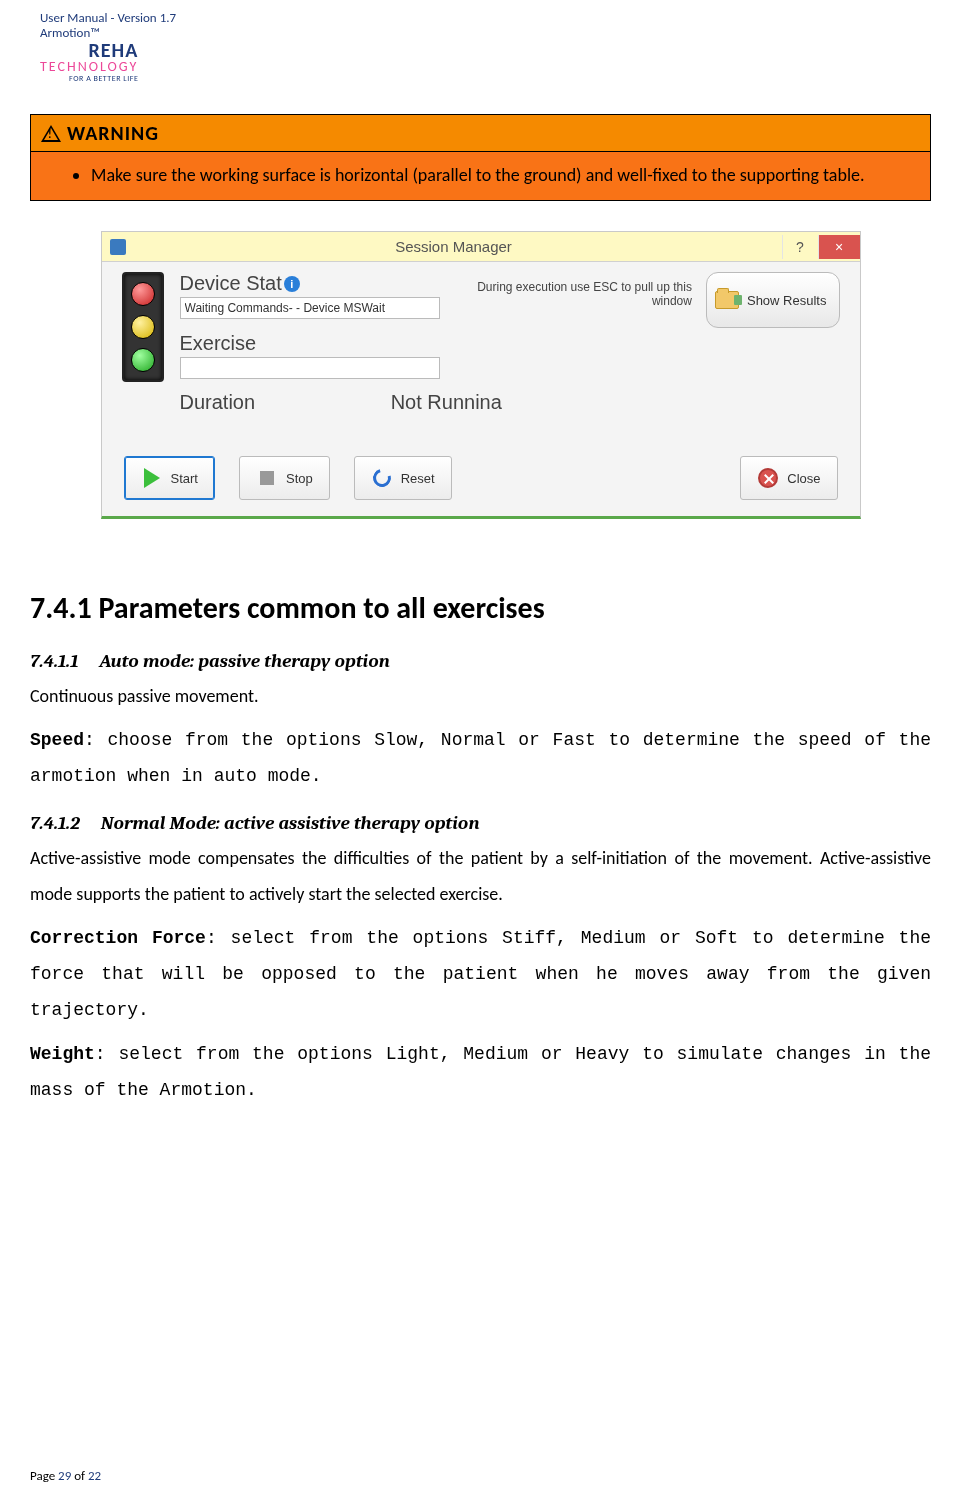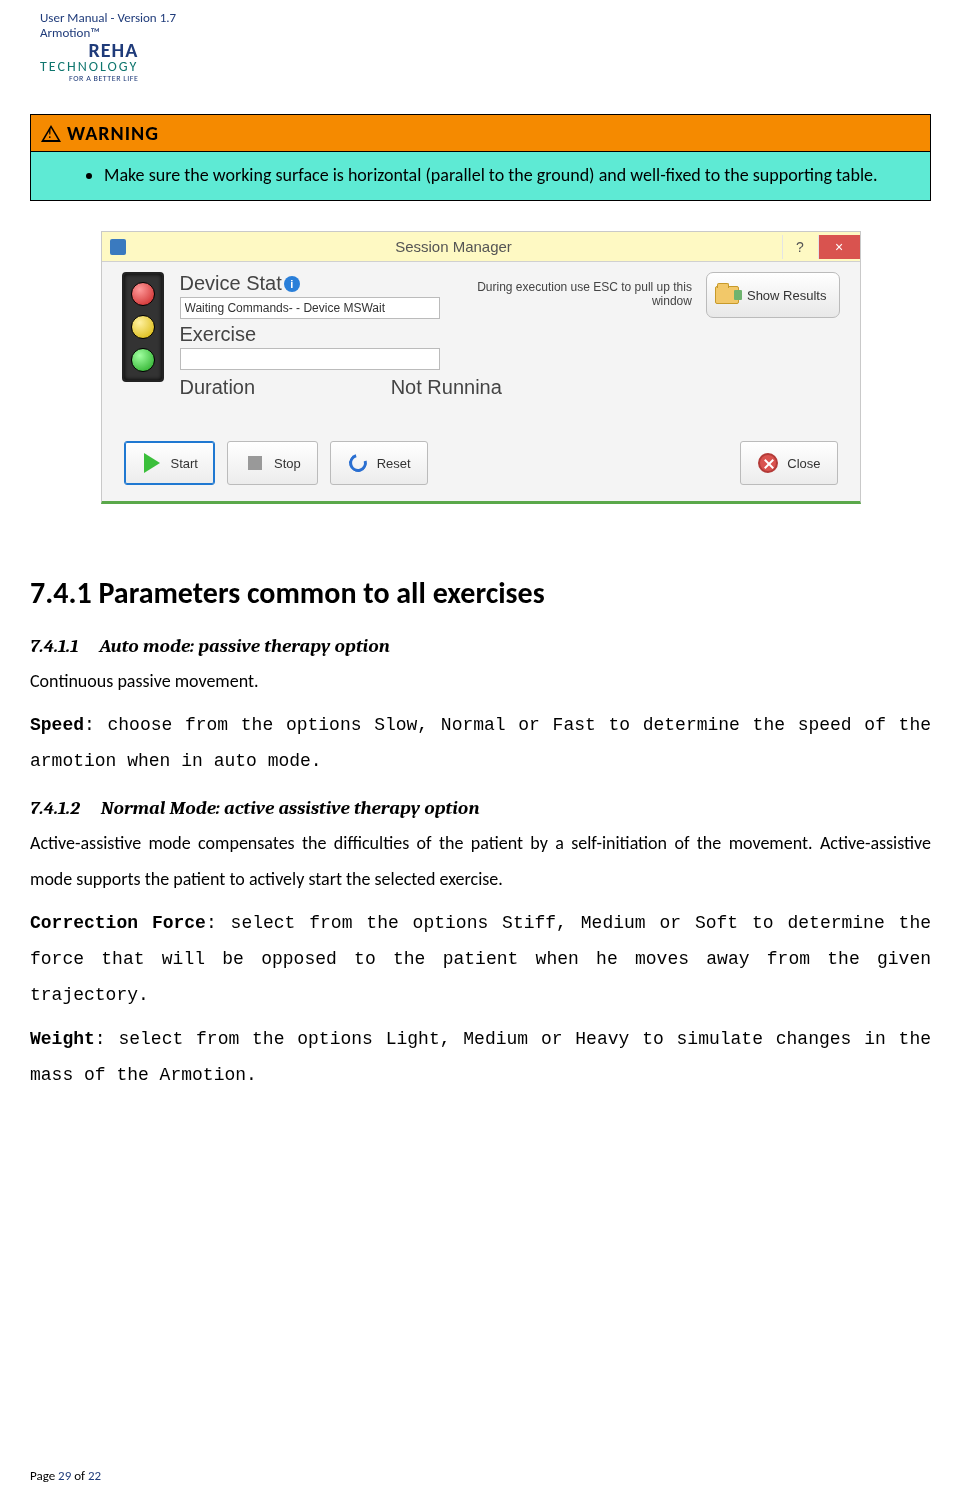--- a/index.html
+++ b/index.html
@@ -22,21 +22,21 @@
     padding: 0 10px;
     flex-direction: column;
   }
   .hdr-left { flex:1; text-align:left; }
   .hdr-center { flex:1; text-align:center; }
   .hdr-right { flex:1; text-align:right; }
   .logo {
     display:inline-block; text-align:right; line-height:1;
   }
   .logo .l1 { font-size:20px; font-weight:bold; color:#1f3b7a; letter-spacing:1px; }
-  .logo .l2 { font-size:14px; color:#0f766e; letter-spacing:2px; }
+  .logo .l2 { font-size:14px; color:#ec4899; letter-spacing:2px; }
   .logo .l3 { font-size:8px; color:#1f3b7a; letter-spacing:0.5px; }
 
   .warning-box {
     border: 1px solid #000;
     margin: 30px 0 20px 0;
   }
   .warning-head {
     background: #f58a00;
     padding: 6px 10px;
     border-bottom: 1px solid #000;
@@ -56,22 +56,22 @@
     width:0;height:0;
     border-left:7px solid transparent;
     border-right:7px solid transparent;
     border-bottom:12px solid #f58a00;
   }
   .warn-tri .bang {
     position:absolute; left:-3px; top:3px; color:#000; font-weight:bold; font-size:11px; z-index:2;
   }
   .warn-label { font-weight:bold; font-size:20px; letter-spacing:1px; }
   .warning-body {
-    background: #5eead4;
-    padding: 12px 20px 14px 33px;
+    background: #f97316;
+    padding: 12px 20px 14px 20px;
     font-size: 18px;
   }
   .warning-body ul { list-style: disc; padding-left: 40px; }
 
   .screenshot {
     width: 760px;
     margin: 30px auto 0 auto;
     border: 1px solid #c9c9c9;
     border-bottom: 3px solid #5aa84a;
     background: #f0f0f0;
@@ -107,47 +107,47 @@
   .ss-info-icon {
     width:16px;height:16px;border-radius:50%;background:#2a7fd9;color:#fff;
     font-size:11px;font-weight:bold;display:inline-flex;align-items:center;justify-content:center;
     margin-left:2px;
   }
   .ss-input {
     width: 260px; height:22px; background:#fff; border:1px solid #bbb;
     font-size:12px; padding:0 4px; color:#333; margin-top:2px;
   }
   .ss-hint { font-size:12px; color:#444; margin-left:8px; margin-top:8px;text-align:right; }
-  .ss-dur-row { font-size:20px; color:#444; margin-top:6px; margin-bottom:4px; }
+  .ss-dur-row { font-size:20px; color:#444; margin-top:12px; margin-bottom:4px; }
   .ss-dur-row .nr { margin-left:130px; }
   .ss-side-btn {
     margin-left:14px;
-    width: 140px; height:46px;
+    width: 140px; height:56px;
     background: linear-gradient(#fff,#e8e8e8);
-    border:1px solid #bbb; border-radius:7px;
+    border:1px solid #bbb; border-radius:12px;
     display:flex; align-items:center; padding:0 8px;
     font-size:13px; color:#333;
   }
   .folder-ico {
     width:24px;height:18px;background:#f2c869;border:1px solid #c79a2a;
     border-radius:2px; position:relative; margin-right:8px;
   }
   .folder-ico::before{
     content:"";position:absolute;top:-4px;left:1px;width:10px;height:4px;
     background:#f2c869;border:1px solid #c79a2a;border-bottom:none;border-radius:2px 2px 0 0;
   }
   .folder-ico::after{
     content:"";position:absolute;right:-4px;top:3px;width:8px;height:10px;
     background:#6eb36e;border-radius:1px;
   }
   .ss-btn-bar {
     display:flex; justify-content:space-between; align-items:center;
     padding: 24px 22px 16px 22px; background:#f4f4f4;
   }
-  .ss-btn-group-left { display:flex; gap:12px; }
+  .ss-btn-group-left { display:flex; gap:24px; }
   .ss-btn {
     background: linear-gradient(#fff,#ececec);
     border:1px solid #bbb; border-radius:3px;
     height:44px; padding:0 16px;
     display:flex; align-items:center; font-size:13px; color:#333;
   }
   .ss-btn.selected { border:1px solid #1f78d1; box-shadow: 0 0 0 1px #1f78d1 inset; }
   .ico { width:22px; height:22px; margin-right:8px; display:inline-flex; align-items:center; justify-content:center; }
   .ico-play { width:0;height:0;border-left:16px solid #3bbf3b;border-top:10px solid transparent;border-bottom:10px solid transparent; }
   .ico-stop { width:14px;height:14px;background:#999; }

